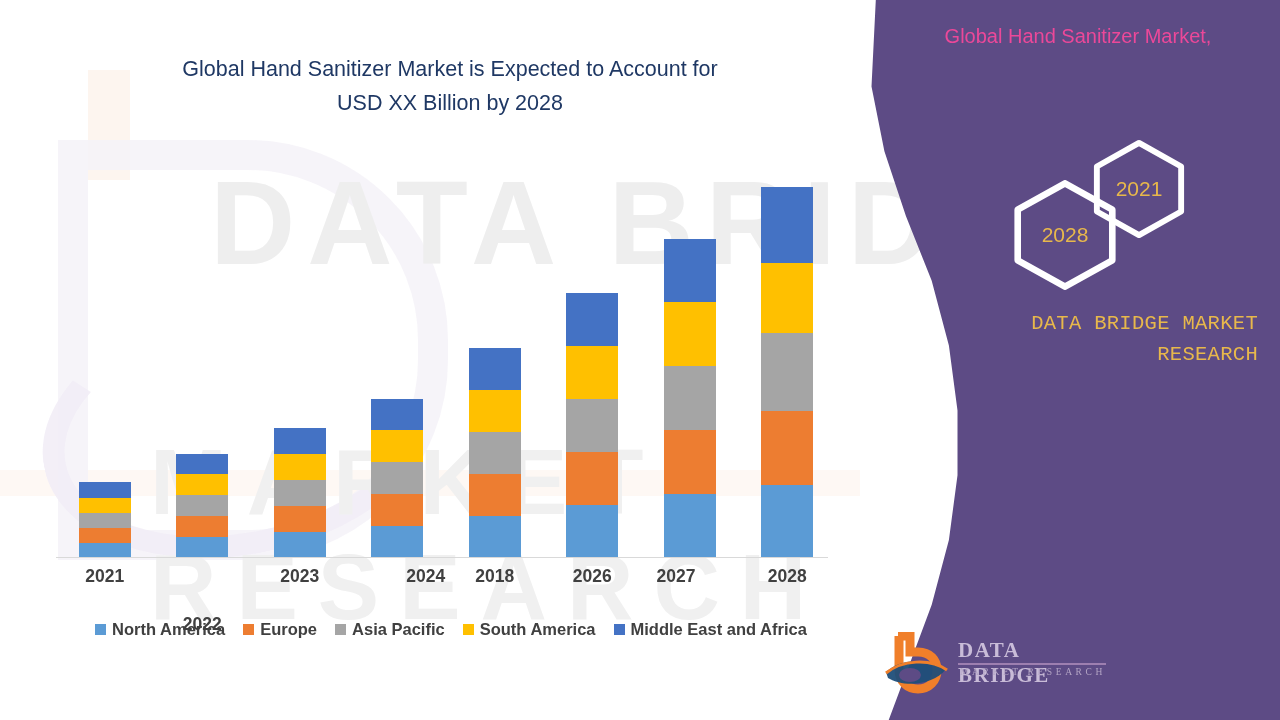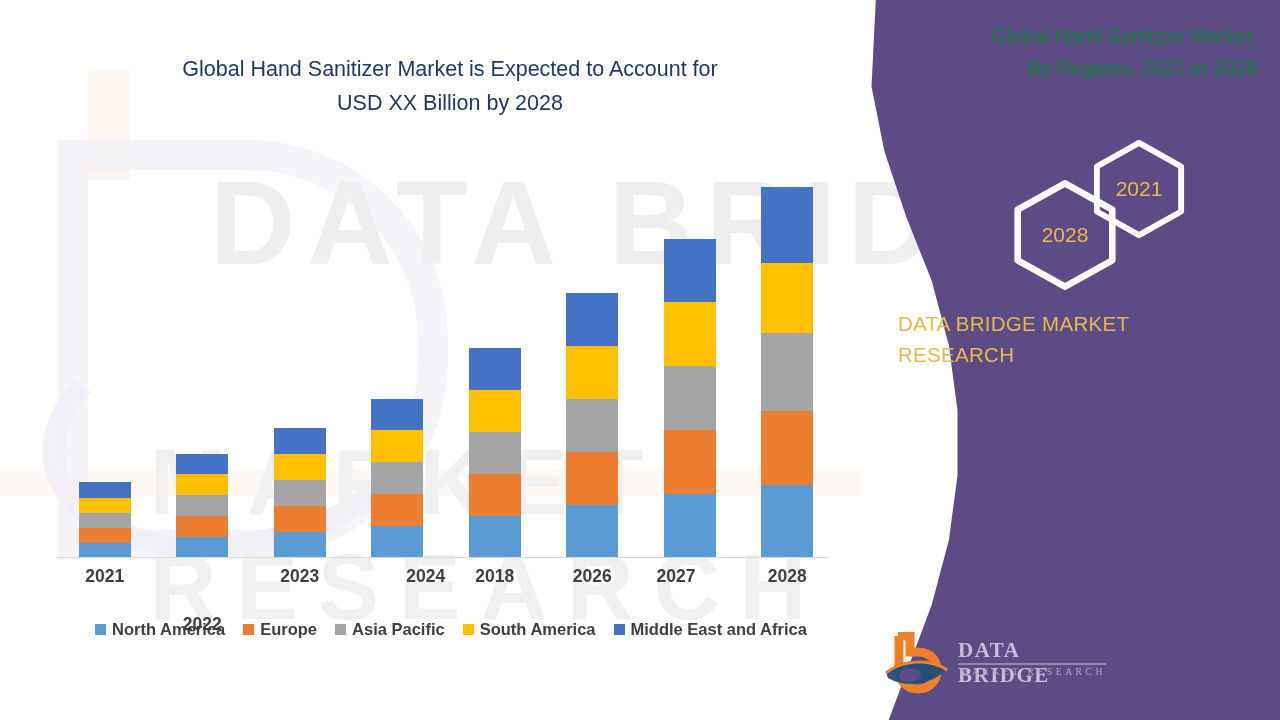--- a/index.html
+++ b/index.html
@@ -58,33 +58,34 @@
   
   #panel{
     position:absolute;right:0;top:0;width:430px;height:720px;
     background:#5d4b85;
     clip-path:polygon(6% 0%, 100% 0%, 100% 100%, 9% 100%,
       14% 92%, 19% 84%, 23% 75%, 25% 66%, 25% 57%, 23% 48%,
       19% 39%, 13% 30%, 8% 21%, 5% 12%);
   }
   #panel-heading{
     position:absolute;right:22px;top:20px;width:360px;
-    text-align:right;color:#15803d;font-size:20px;line-height:32px;
+    text-align:center;color:#ec4899;font-size:20px;line-height:32px;
   }
   .hex{
     position:absolute;
     display:flex;align-items:center;justify-content:center;
     color:#e8b84b;font-size:21px;
   }
   #hex-2021{right:92px;top:140px;width:98px;height:98px;}
   #hex-2028{right:160px;top:180px;width:110px;height:110px;}
   #brand{
     position:absolute;right:22px;top:308px;width:360px;
-    text-align:left;color:#e8b84b;font-size:20.5px;line-height:31px;
+    text-align:right;color:#e8b84b;font-size:20.5px;line-height:31px;
     letter-spacing:.3px;
+    font-family:Liberation Mono, monospace;
   }
   
   #logo{position:absolute;left:884px;top:630px;width:230px;height:66px;}
   #logo-text-1{
     position:absolute;left:74px;top:8px;color:#c9bcd8;font-size:21px;
     font-family:"Liberation Serif", serif;letter-spacing:1.5px;font-weight:700;
   }
   #logo-rule{position:absolute;left:74px;top:33px;width:148px;height:2px;background:#9d7fb0;}
   #logo-text-2{
     position:absolute;left:76px;top:37px;color:#b3a4c4;font-size:9.5px;
@@ -198,21 +199,20 @@
       <div class="legend-item" style="margin-right: 0px;">
         <span class="legend-swatch" style="background: rgb(68, 114, 196);"></span>
         <span class="legend-label">Middle East and Africa</span>
       </div>
     </div>
 
   <div id="panel"></div>
 
   <div id="panel-heading">
     <div>Global Hand Sanitizer Market,</div>
-    <div>By Regions, 2021 to 2028</div>
   </div>
 
   <div class="hex" id="hex-2021">
     <svg width="98" height="98" viewBox="0 0 100 100" style="position:absolute;left:0;top:0;">
       <polygon points="50,3 93,27 93,73 50,97 7,73 7,27" fill="none" stroke="#ffffff" stroke-width="6" stroke-linejoin="round"></polygon>
     </svg>
     <span style="position:relative;">2021</span>
   </div>
 
   <div class="hex" id="hex-2028">

